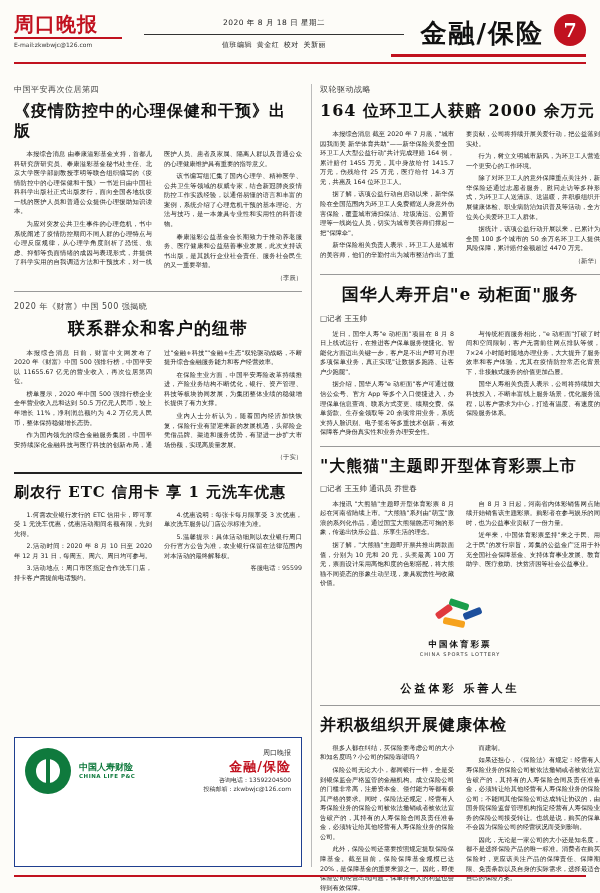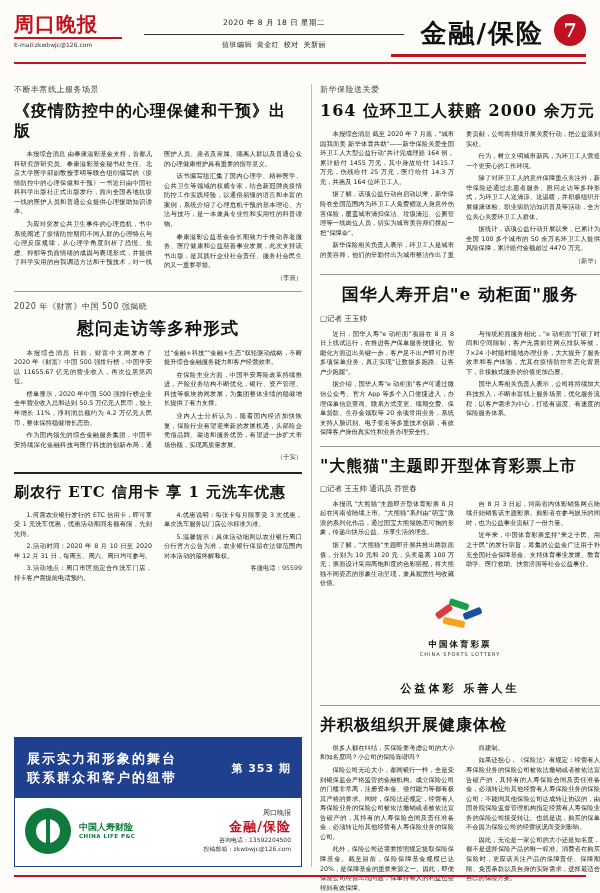--- a/index.html
+++ b/index.html
@@ -168,36 +168,36 @@
     </div>
     <div class="mh-redline2"></div>
   </div>
 
   <div class="cols">
     <div class="vrule"></div>
 
     <div class="col col-l">
 
       <div>
-        <div class="kicker">不断丰富线上服务场景</div>
+        <div class="kicker">中国平安再次位居第四</div>
         <div class="hl hl-1">《疫情防控中的心理保健和干预》出版</div>
         <div class="body2">
           <p>本报综合消息 由泰康溢彩基金支持，首都儿科研究所研究员、泰康溢彩基金秘书处主任、北京大学医学部副教授李明等联合组织编写的《疫情防控中的心理保健和干预》一书近日由中国社科科学出版社正式出版发行，面向全国各地抗疫一线的医护人员和普通公众提供心理援助知识读本。</p>
           <p>为应对突发公共卫生事件的心理危机，书中系统阐述了疫情防控期间不同人群的心理特点与心理反应规律，从心理学角度剖析了恐慌、焦虑、抑郁等负面情绪的成因与表现形式，并提供了科学实用的自我调适方法和干预技术，对一线医护人员、患者及家属、隔离人群以及普通公众的心理健康维护具有重要的指导意义。</p>
           <p>该书编写组汇集了国内心理学、精神医学、公共卫生等领域的权威专家，结合新冠肺炎疫情防控工作实践经验，以通俗易懂的语言和丰富的案例，系统介绍了心理危机干预的基本理论、方法与技巧，是一本兼具专业性和实用性的科普读物。</p>
           <p>泰康溢彩公益基金会长期致力于推动养老服务、医疗健康和公益慈善事业发展，此次支持该书出版，是其践行企业社会责任、服务社会民生的又一重要举措。</p>
           <div class="sig">（李辰）</div>
         </div>
       </div>
 
       <div class="rule-thin"></div>
 
       <div>
         <div class="kicker">2020 年《财富》中国 500 强揭晓</div>
-        <div class="hl hl-2">慰问走访等多种形式</div>
+        <div class="hl hl-2">联系群众和客户的纽带</div>
         <div class="body2">
           <p>本报综合消息 日前，财富中文网发布了 2020 年《财富》中国 500 强排行榜，中国平安以 11655.67 亿元的营业收入，再次位居第四位。</p>
           <p>榜单显示，2020 年中国 500 强排行榜企业全年营业收入总和达到 50.5 万亿元人民币，较上年增长 11%，净利润总额约为 4.2 万亿元人民币，整体保持稳健增长态势。</p>
           <p>作为国内领先的综合金融服务集团，中国平安持续深化金融科技与医疗科技的创新布局，通过"金融+科技""金融+生态"双轮驱动战略，不断提升综合金融服务能力和客户经营效率。</p>
           <p>在保险主业方面，中国平安寿险改革持续推进，产险业务结构不断优化，银行、资产管理、科技等板块协同发展，为集团整体业绩的稳健增长提供了有力支撑。</p>
           <p>业内人士分析认为，随着国内经济加快恢复，保险行业有望迎来新的发展机遇，头部险企凭借品牌、渠道和服务优势，有望进一步扩大市场份额，实现高质量发展。</p>
           <div class="sig">（于实）</div>
         </div>
       </div>
 
@@ -209,45 +209,40 @@
           <p>1.何需农业银行发行的 ETC 信用卡，即可享受 1 元洗车优惠，优惠活动期间名额有限，先到先得。</p>
           <p>2.活动时间：2020 年 8 月 10 日至 2020 年 12 月 31 日，每周五、周六、周日均可参与。</p>
           <p>3.活动地点：周口市区指定合作洗车门店，持卡客户需提前电话预约。</p>
           <p>4.优惠说明：每张卡每月限享受 3 次优惠，单次洗车服务以门店公示标准为准。</p>
           <p>5.温馨提示：具体活动细则以农业银行周口分行官方公告为准，农业银行保留在法律范围内对本活动的最终解释权。</p>
           <div class="sig">客服电话：95599</div>
         </div>
       </div>
 
       <div class="adbox">
-        <div class="ad-top">
-          <div class="ad-top-l1">展示实力和形象的舞台</div>
-          <div class="ad-top-l2">联系群众和客户的纽带</div>
-          <div class="ad-issue">第 353 期</div>
-        </div>
         <div class="ad-bottom">
           <div class="ad-logo"></div>
           <div class="ad-brand">
             <span>中国人寿财险</span>
             <small>CHINA LIFE P&amp;C</small>
           </div>
           <div class="ad-right">
             <div class="ad-r1">周口晚报</div>
             <div class="ad-r2">金融/保险</div>
             <div class="ad-r3">咨询电话：13592204500</div>
             <div class="ad-r4">投稿邮箱：zkwbwjc@126.com</div>
           </div>
         </div>
       </div>
     </div>
 
     <div class="col col-r">
 
       <div>
-        <div class="kicker">新华保险送关爱</div>
+        <div class="kicker">双轮驱动战略</div>
         <div class="hl hl-1">164 位环卫工人获赔 2000 余万元</div>
         <div class="body2">
           <p>本报综合消息 截至 2020 年 7 月底，"城市因我而美  新华体育共助"——新华保险关爱全国环卫工人大型公益行动"共计完成理赔 164 例，累计赔付 1455 万元，其中身故给付 1415.7 万元，伤残给付 25 万元，医疗给付 14.3 万元，共惠及 164 位环卫工人。</p>
           <p>据了解，该项公益行动自启动以来，新华保险在全国范围内为环卫工人免费赠送人身意外伤害保险，覆盖城市清扫保洁、垃圾清运、公厕管理等一线岗位人员，切实为城市美容师们撑起一把"保障伞"。</p>
           <p>新华保险相关负责人表示，环卫工人是城市的美容师，他们的辛勤付出为城市整洁作出了重要贡献，公司将持续开展关爱行动，把公益落到实处。</p>
           <p>行为，树立文明城市新风，为环卫工人营造一个更安心的工作环境。</p>
           <p>除了对环卫工人的意外保障重点关注外，新华保险还通过志愿者服务、慰问走访等多种形式，为环卫工人送清凉、送温暖，并积极组织开展健康体检、职业病防治知识普及等活动，全方位关心关爱环卫工人群体。</p>
           <p>据统计，该项公益行动开展以来，已累计为全国 100 多个城市的 50 余万名环卫工人提供风险保障，累计赔付金额超过 4470 万元。</p>
           <div class="sig">（新华）</div>
         </div>

